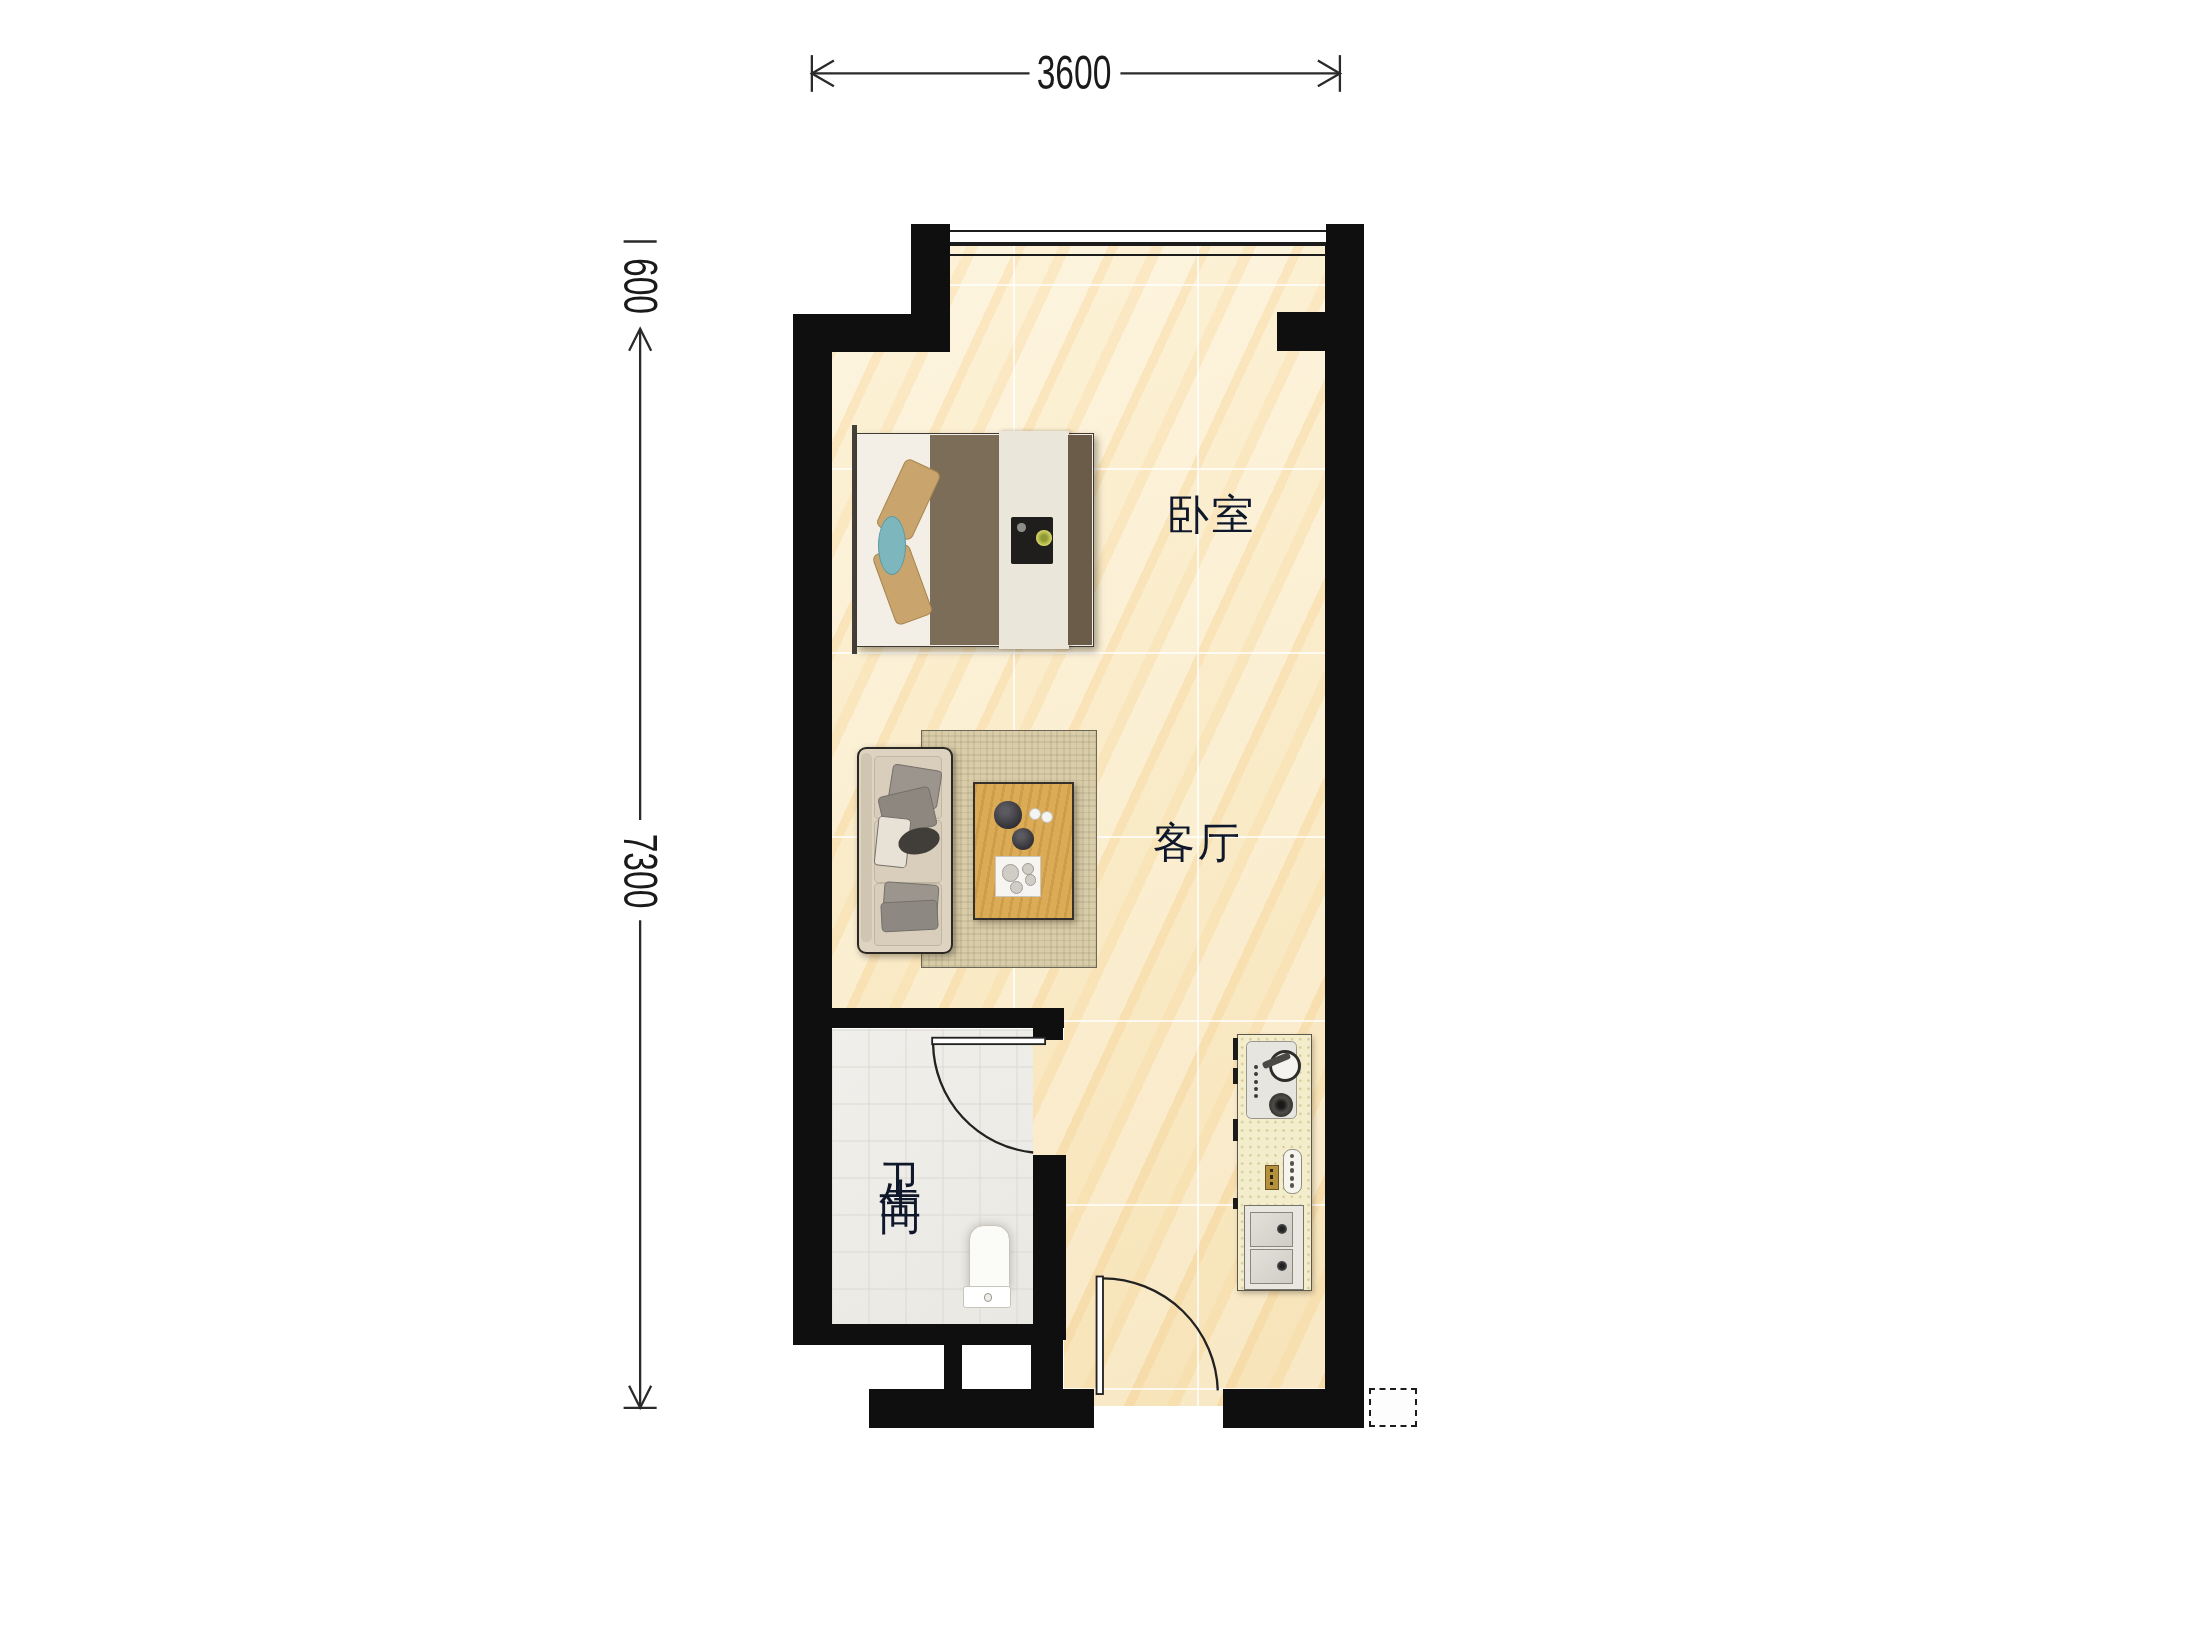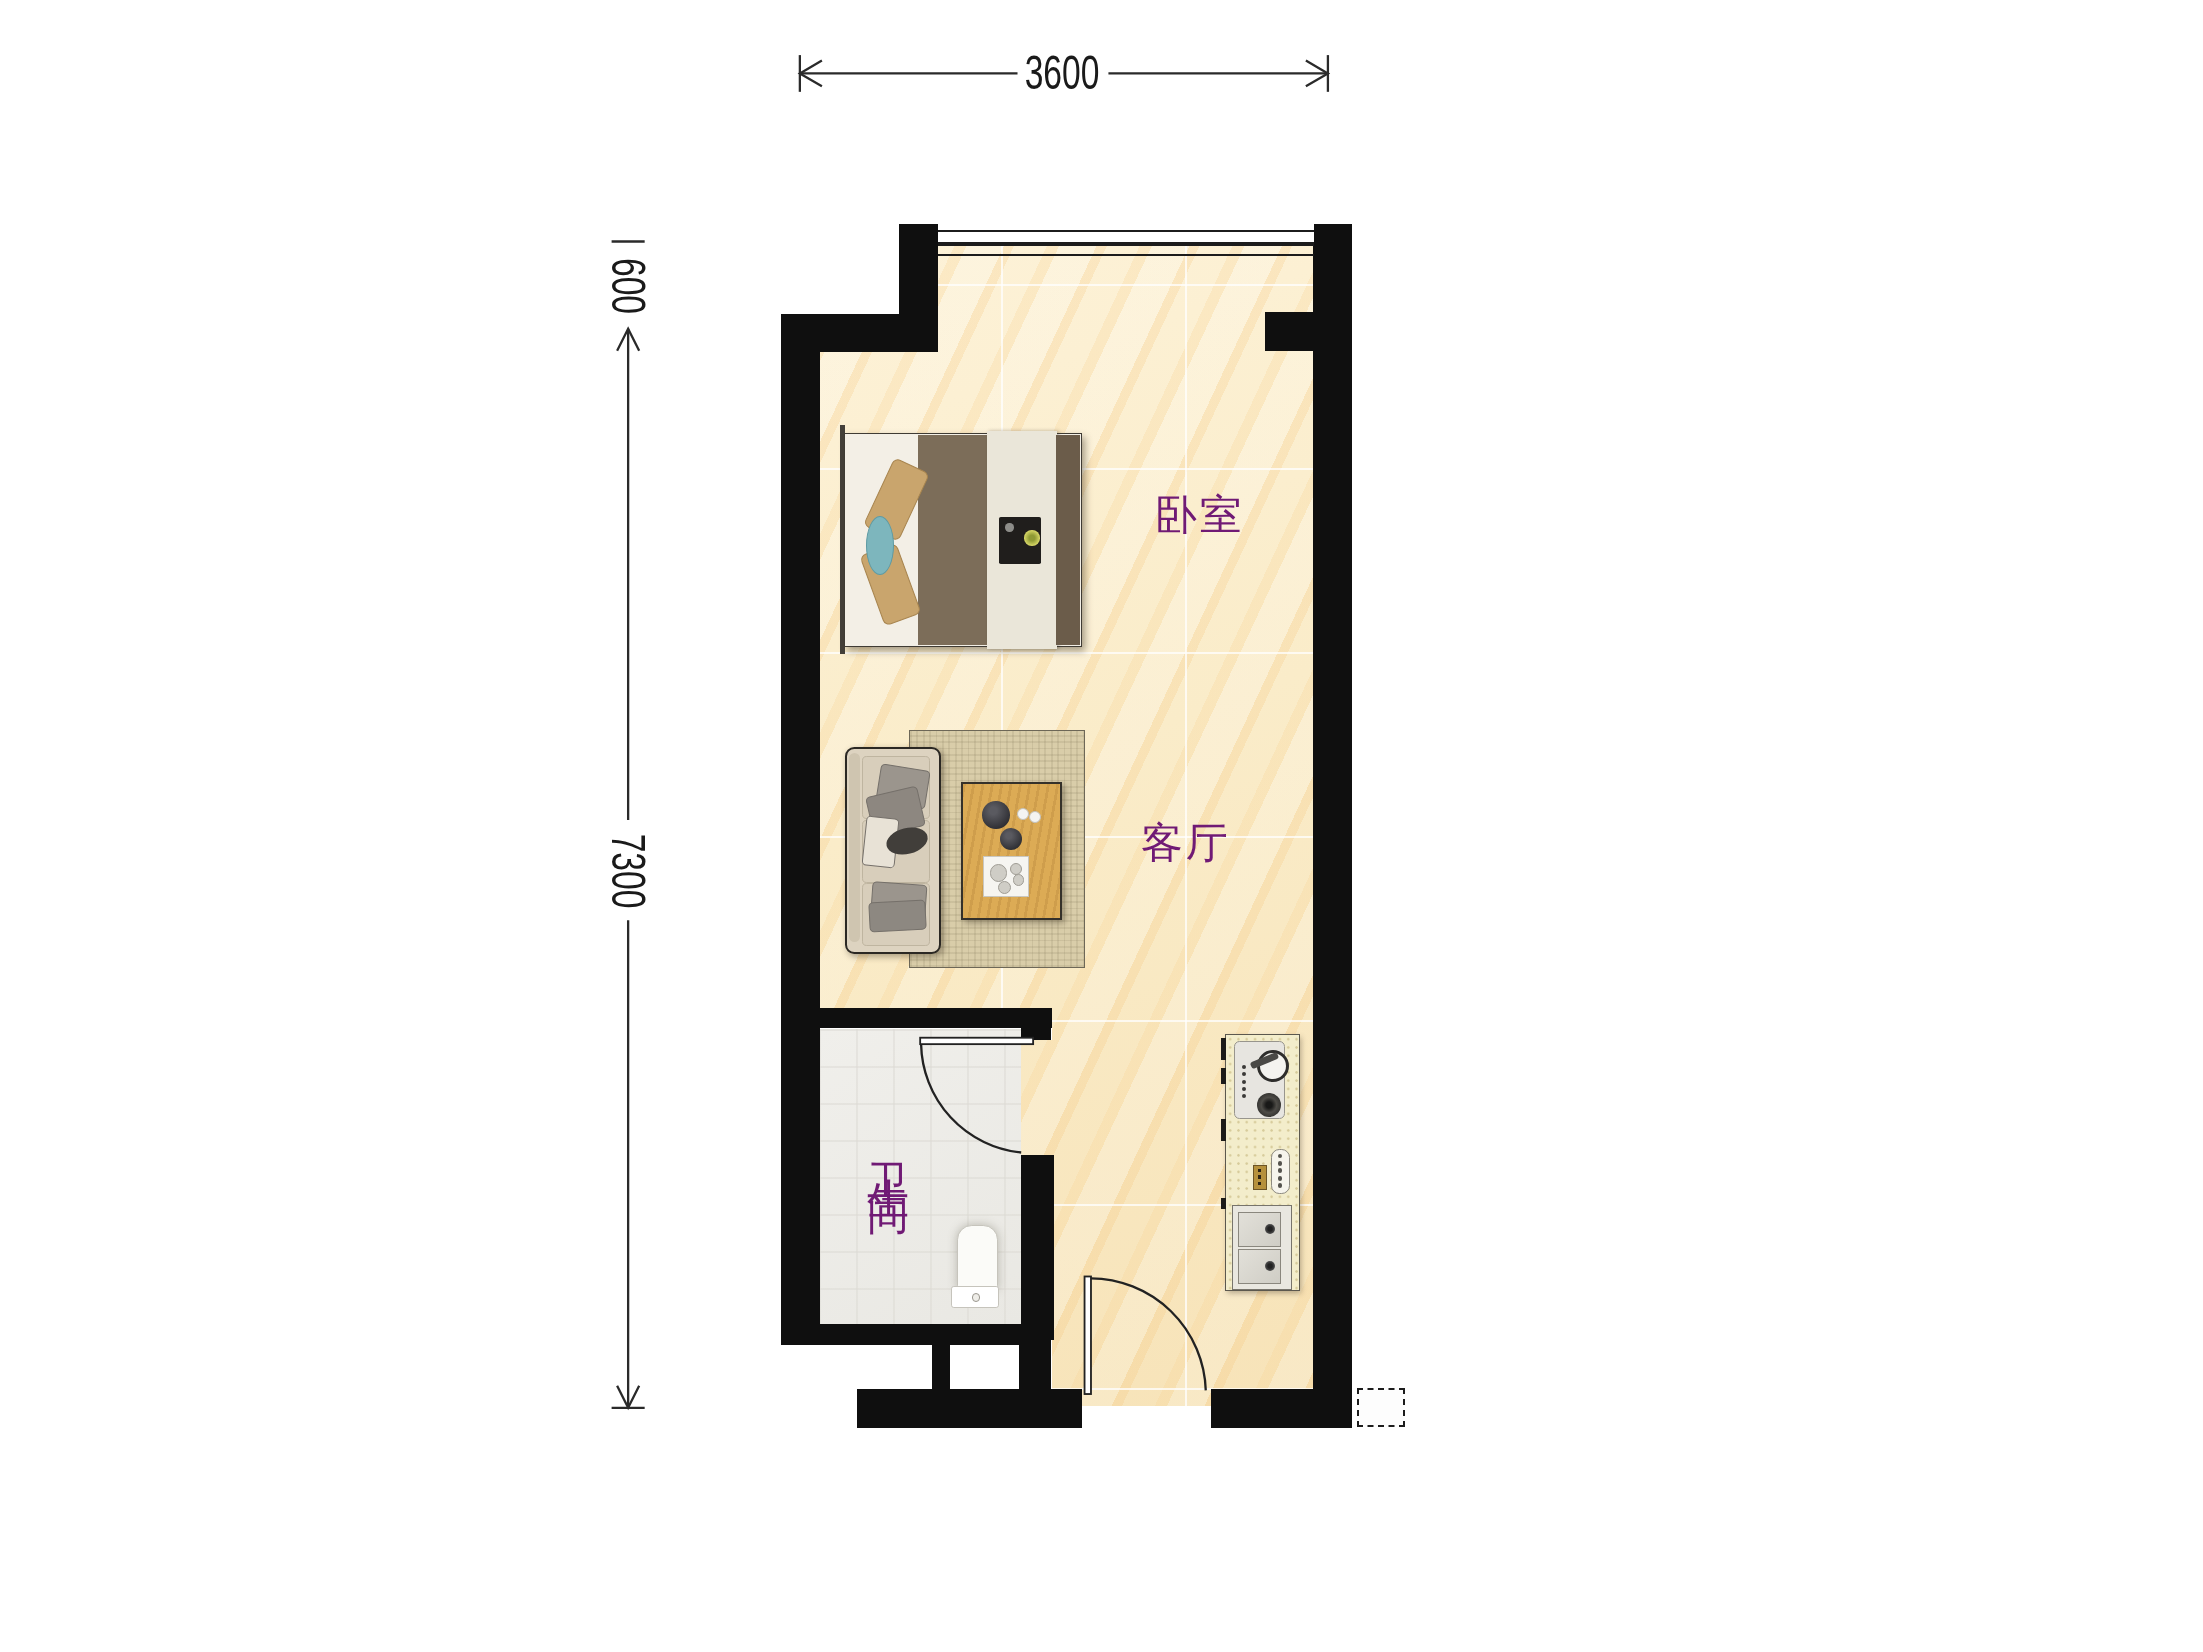--- a/index.html
+++ b/index.html
@@ -1,17 +1,17 @@
 <!DOCTYPE html>
 <html style="font-size:14.7px"><head>
 <meta charset="utf-8">
 <style>
   html,body{margin:0;padding:0;background:#ffffff;}
   .canvas{position:relative;width:2188px;height:1653px;background:#ffffff;overflow:hidden;
-          font-family:"Liberation Sans","DejaVu Sans",sans-serif;}
+          font-family:"Liberation Sans","DejaVu Sans",sans-serif;margin-left:12px;}
   .wall{position:absolute;background:#0f0f0f;}
   
   .floor-main{position:absolute;left:819px;top:245px;width:494px;height:1161px;
     background:
       repeating-linear-gradient(115deg, rgba(244,188,105,.20) 0 9.2px, rgba(255,255,255,0) 9.2px 39px,
         rgba(248,212,150,.28) 39px 50px, rgba(255,255,255,.18) 50px 84px),
       linear-gradient(160deg,#fdf2d8 0%,#faecc9 45%,#f7e3b8 100%);
     clip-path: polygon(118px 0px,494px 0px,494px 1144px,392px 1144px,392px 1161px,263px 1161px,
       263px 1144px,233px 1144px,233px 910px,202px 910px,202px 795px,233px 795px,233px 763px,
       0px 763px,0px 107px,118px 107px);}
@@ -24,21 +24,21 @@
   .floor-bath{position:absolute;left:819px;top:1029px;width:202px;height:296px;
     background:
       linear-gradient(rgba(221,219,213,.55) 1.8px, rgba(255,255,255,0) 1.8px),
       linear-gradient(90deg, rgba(221,219,213,.55) 1.8px, rgba(255,255,255,0) 1.8px),
       linear-gradient(145deg,#f0efeb,#e9e8e3);
     background-size:37px 37px,37px 37px,100% 100%;}
   
   .win-backing{position:absolute;left:938px;top:224px;width:376px;height:21px;background:#ffffff;}
   .win-line{position:absolute;left:938px;width:376px;background:#1c1c1c;}
   
-  .room-label{position:absolute;color:#701a75;font-size:42px;letter-spacing:2.8px;white-space:nowrap;}
+  .room-label{position:absolute;color:#0f172a;font-size:42px;letter-spacing:2.8px;white-space:nowrap;}
   .room-label.vert{writing-mode:vertical-rl;letter-spacing:14.7px;}
   .dim-label{position:absolute;color:#1a1a1a;font-size:48px;white-space:nowrap;
              transform:translate(-50%,-50%) scaleX(.70);}
   .dim-label.vert{transform:translate(-50%,-50%) rotate(90deg) scaleX(.70);}
   
   .bed{position:absolute;left:840px;top:425px;width:246px;height:229px;}
   .bed-frame{position:absolute;left:3.7px;top:8.3px;width:236px;height:212px;background:#f3efe6;
              border:1.8px solid #3f3b34;box-shadow:2.8px 3.7px 7.3px rgba(60,50,35,.45);}
   .bed-head{position:absolute;left:0;top:0;width:4.6px;height:229px;background:#44403a;}
   .bed-duvet{position:absolute;left:78px;top:10px;width:70px;height:210px;background:#7c6d59;}

